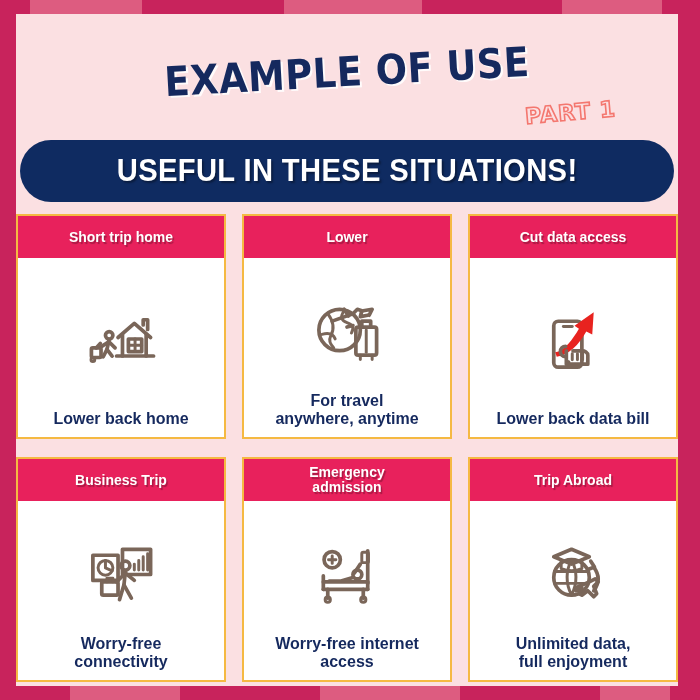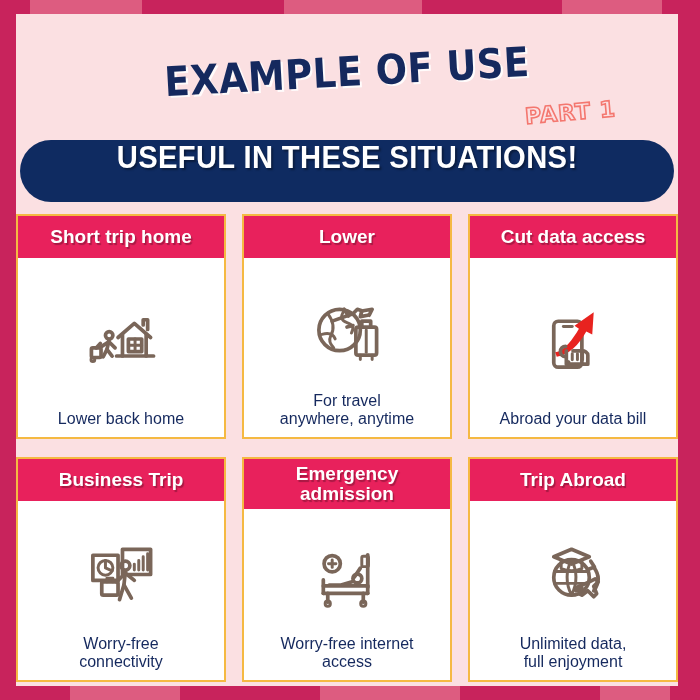--- a/index.html
+++ b/index.html
@@ -86,21 +86,21 @@
 
   .banner {
     position: absolute;
     left: 4px;
     right: 4px;
     top: 126px;
     height: 62px;
     background: #0F2B61;
     border-radius: 31px;
     display: flex;
-    align-items: flex-start;
+    align-items: center;
     justify-content: center;
   }
   .banner-text {
     font-family: "Liberation Sans", sans-serif;
     font-weight: bold;
     font-size: 31px;
     color: #FFFFFF;
     letter-spacing: 0.4px;
     text-shadow: 2px 2px 2px rgba(0,0,0,0.35);
     white-space: nowrap;
@@ -134,21 +134,21 @@
     display: flex;
     align-items: center;
     justify-content: center;
     padding: 5px 4px;
     box-sizing: border-box;
   }
   .card-head-text {
     color: #FFFFFF;
     font-family: "Liberation Sans", sans-serif;
     font-weight: bold;
-    font-size: 19px;
+    font-size: 14px;
     line-height: 1.05;
     text-align: center;
     text-shadow: 1.5px 1.5px 1px rgba(0,0,0,0.28);
     white-space: pre-line;
   }
   .card-body {
     flex: 1;
     display: flex;
     flex-direction: column;
     align-items: center;
@@ -182,21 +182,21 @@
     stroke-linecap: round;
     stroke-linejoin: round;
   }
   .ico-red {
     fill: #E8231F;
     stroke: none;
   }
   .card-caption {
     color: #15295E;
     font-family: "Liberation Sans", sans-serif;
-    font-weight: normal;
+    font-weight: bold;
     font-size: 16px;
     line-height: 1.08;
     text-align: center;
     white-space: pre-line;
     padding: 0 2px;
   }
 </style>
 </head>
 <body>
 
@@ -304,21 +304,21 @@
               <path class="ico-line-thin" d="M37 33 L49 33"></path>
               <circle class="ico-line-thin" cx="43" cy="82" r="1.6"></circle>
 
               <path class="ico-red" d="M26 68 C38 66 50 50 58 36 L52 32 L78 14 L76 44 L68 40 C58 58 44 72 28 74 Z"></path>
 
               <path class="ico-line" d="M40 60 C36 60 33 63 33 67 C33 71 36 74 40 74"></path>
               <path class="ico-line" d="M41 66 L41 84 L70 84 L70 72 C70 68 66 66 62 66 L50 66"></path>
               <path class="ico-line-thin" d="M49 70 L49 78 M56 70 L56 78 M63 70 L63 78"></path>
             </svg>
           </div>
-          <div class="card-caption">Abroad your data bill</div>
+          <div class="card-caption">Lower back data bill</div>
         </div>
       </div>
 
       <div class="card">
         <div class="card-head">
           <span class="card-head-text">Business Trip</span>
         </div>
         <div class="card-body">
           <div class="card-icon">
             <svg viewBox="0 0 100 100">

